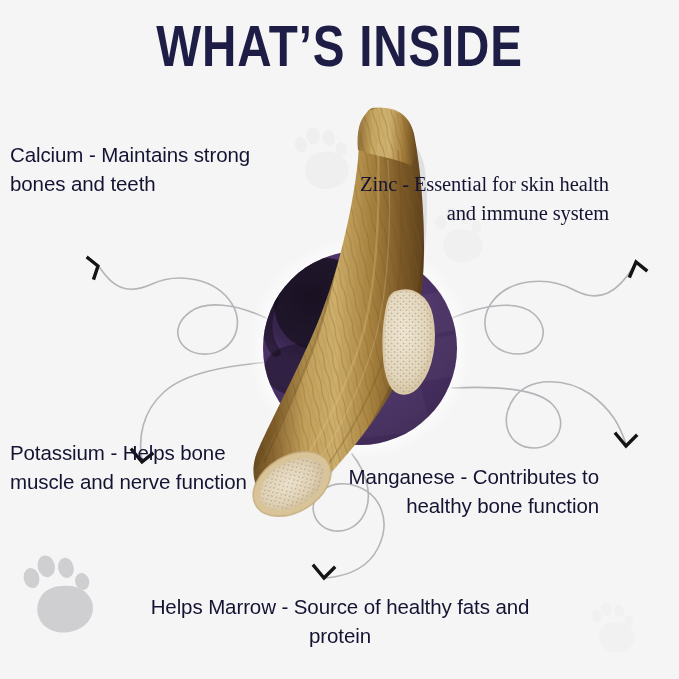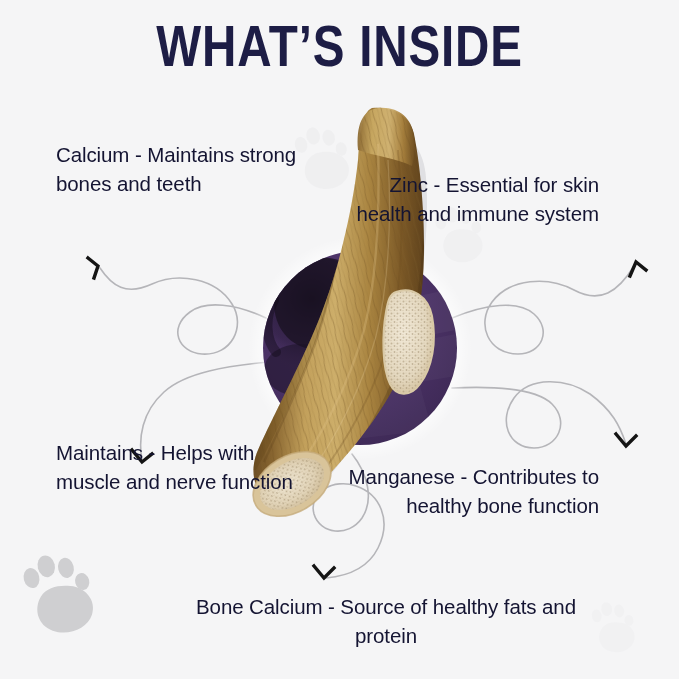--- a/index.html
+++ b/index.html
@@ -27,28 +27,27 @@
   }
 
   
   .callout{
     position:absolute;
     color:#141432;
     font-size:20.5px;
     line-height:1.42;
     font-family:"Liberation Sans", sans-serif;
     letter-spacing:-0.1px;
-    margin-left:46px;
   }
   .callout.left{text-align:left;}
   .callout.right{text-align:right;}
   .callout.center{text-align:center;}
 
   #cal-calcium   {left:10px;  top:140px; width:268px;}
-  #cal-zinc      {right:12px; top:170px; width:250px;}
+  #cal-zinc      {right:2px; top:170px; width:250px;font-family:Liberation Serif, serif;}
   #cal-potassium {left:10px;  top:438px; width:250px;}
   #cal-manganese {right:12px; top:462px; width:272px;}
   #cal-marrow    {left:150px; top:592px; width:380px;}
 
   
   #art{position:absolute;left:0;top:0;width:679px;height:679px;}
 </style>
 </head>
 <body>
 
@@ -284,19 +283,19 @@
       </g>
     </g>
   </svg>
 
   <div class="title">WHAT’S INSIDE</div>
 
   <div class="callout left" id="cal-calcium">Calcium - Maintains strong bones and teeth</div>
 
   <div class="callout right" id="cal-zinc">Zinc - Essential for skin health and immune system</div>
 
-  <div class="callout left" id="cal-potassium">Maintains - Helps with muscle and nerve function</div>
+  <div class="callout left" id="cal-potassium">Potassium - Helps bone muscle and nerve function</div>
 
   <div class="callout right" id="cal-manganese">Manganese - Contributes to healthy bone function</div>
 
-  <div class="callout center" id="cal-marrow">Bone Calcium - Source of healthy fats and protein</div>
+  <div class="callout center" id="cal-marrow">Helps Marrow - Source of healthy fats and protein</div>
 
 </div>
 
 </body></html>

